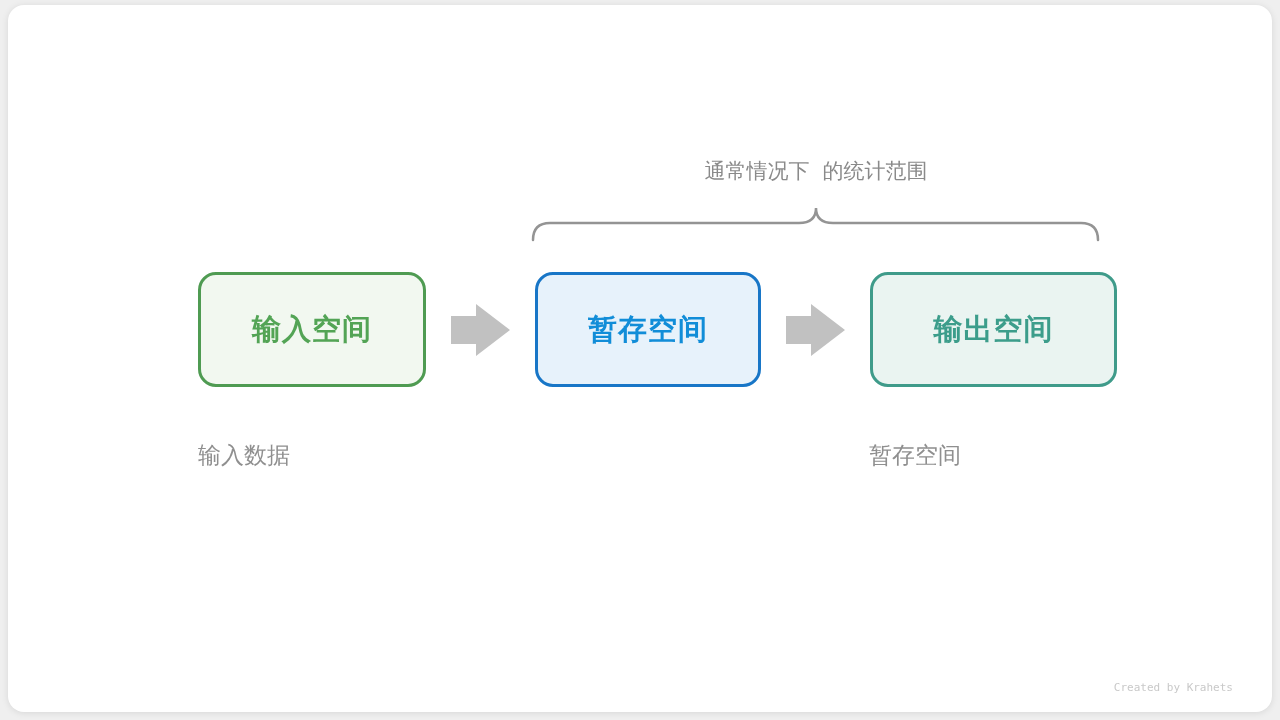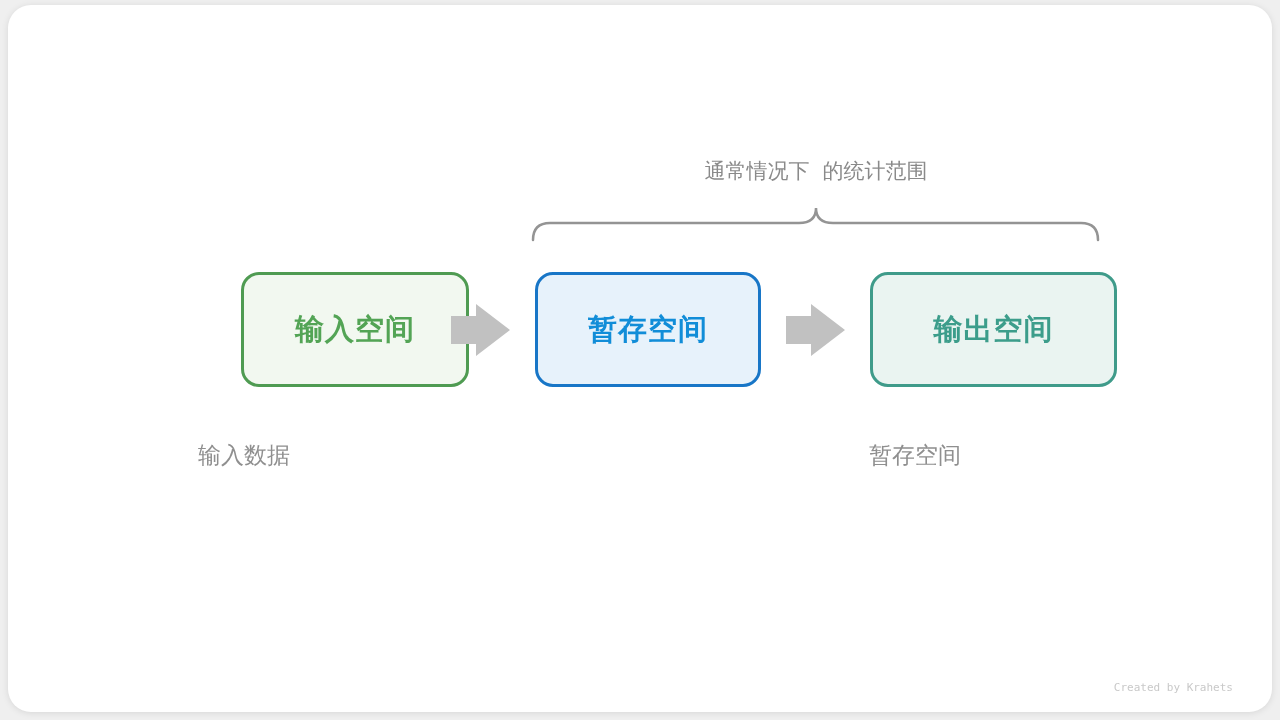--- a/index.html
+++ b/index.html
@@ -16,21 +16,21 @@
     height: 720px;
     background: var(--page_bg, #efefef);
   }
   .card {
     position: absolute;
     left: 8px;
     top: 5px;
     right: 8px;
     bottom: 8px;
     background: var(--card_bg, #ffffff);
-    border-radius: 23px;
+    border-radius: 16px;
     box-shadow: 0 1px 7px rgba(0,0,0,0.10);
     padding-left: 24px;
   }
   .caption {
     position: absolute;
     left: 520px;
     top: 144px;
     width: 576px;
     height: 44px;
     display: flex;
@@ -62,21 +62,21 @@
     box-sizing: border-box;
     border-radius: 18px;
     border: 3px solid;
     display: flex;
     align-items: center;
     justify-content: center;
     font-size: 29px;
     font-weight: bold;
     letter-spacing: 1px;
   }
-  .box1 { left: 190px; width: 228px; border-color: var(--green_border); background: var(--green_fill); color: var(--green_text); margin-left: 43px; }
+  .box1 { left: 190px; width: 228px; border-color: var(--green_border); background: var(--green_fill); color: var(--green_text); }
   .box2 { left: 527px; width: 226px; border-color: var(--blue_border); background: var(--blue_fill); color: var(--blue_text); }
   .box3 { left: 862px; width: 247px; border-color: var(--teal_border); background: var(--teal_fill); color: var(--teal_text); }
   .arrow {
     position: absolute;
     top: 299px;
     width: 59px;
     height: 52px;
   }
   .arrow1 { left: 443px; }
   .arrow2 { left: 778px; }

